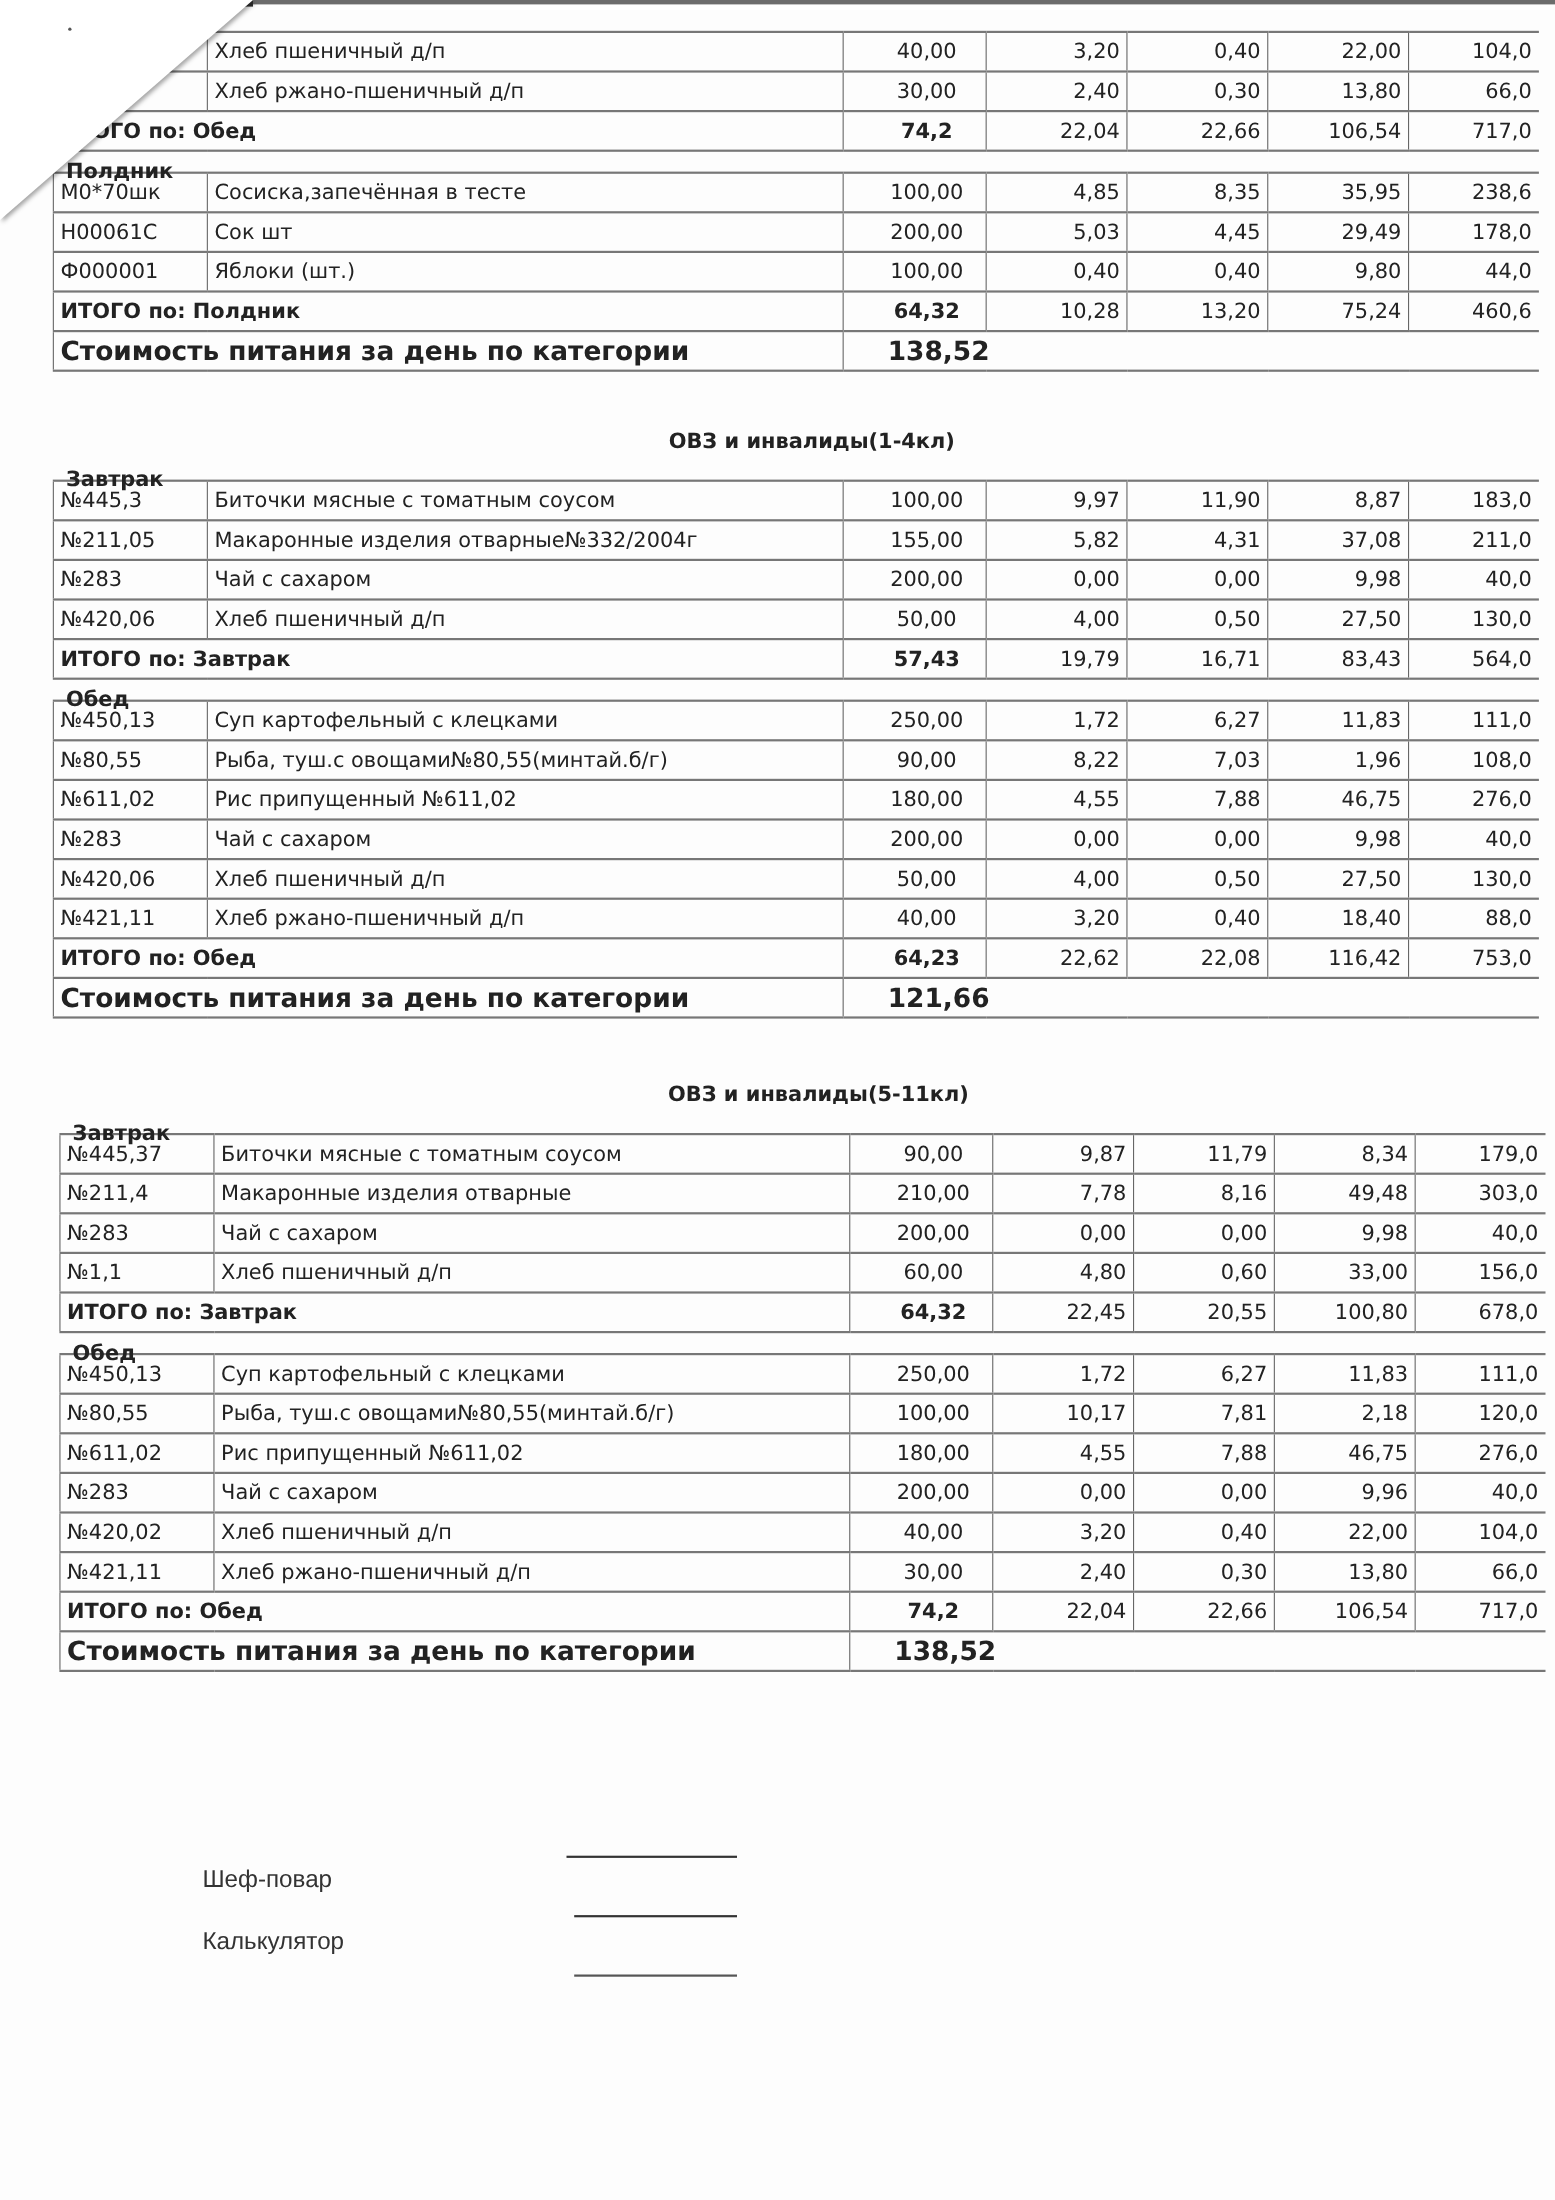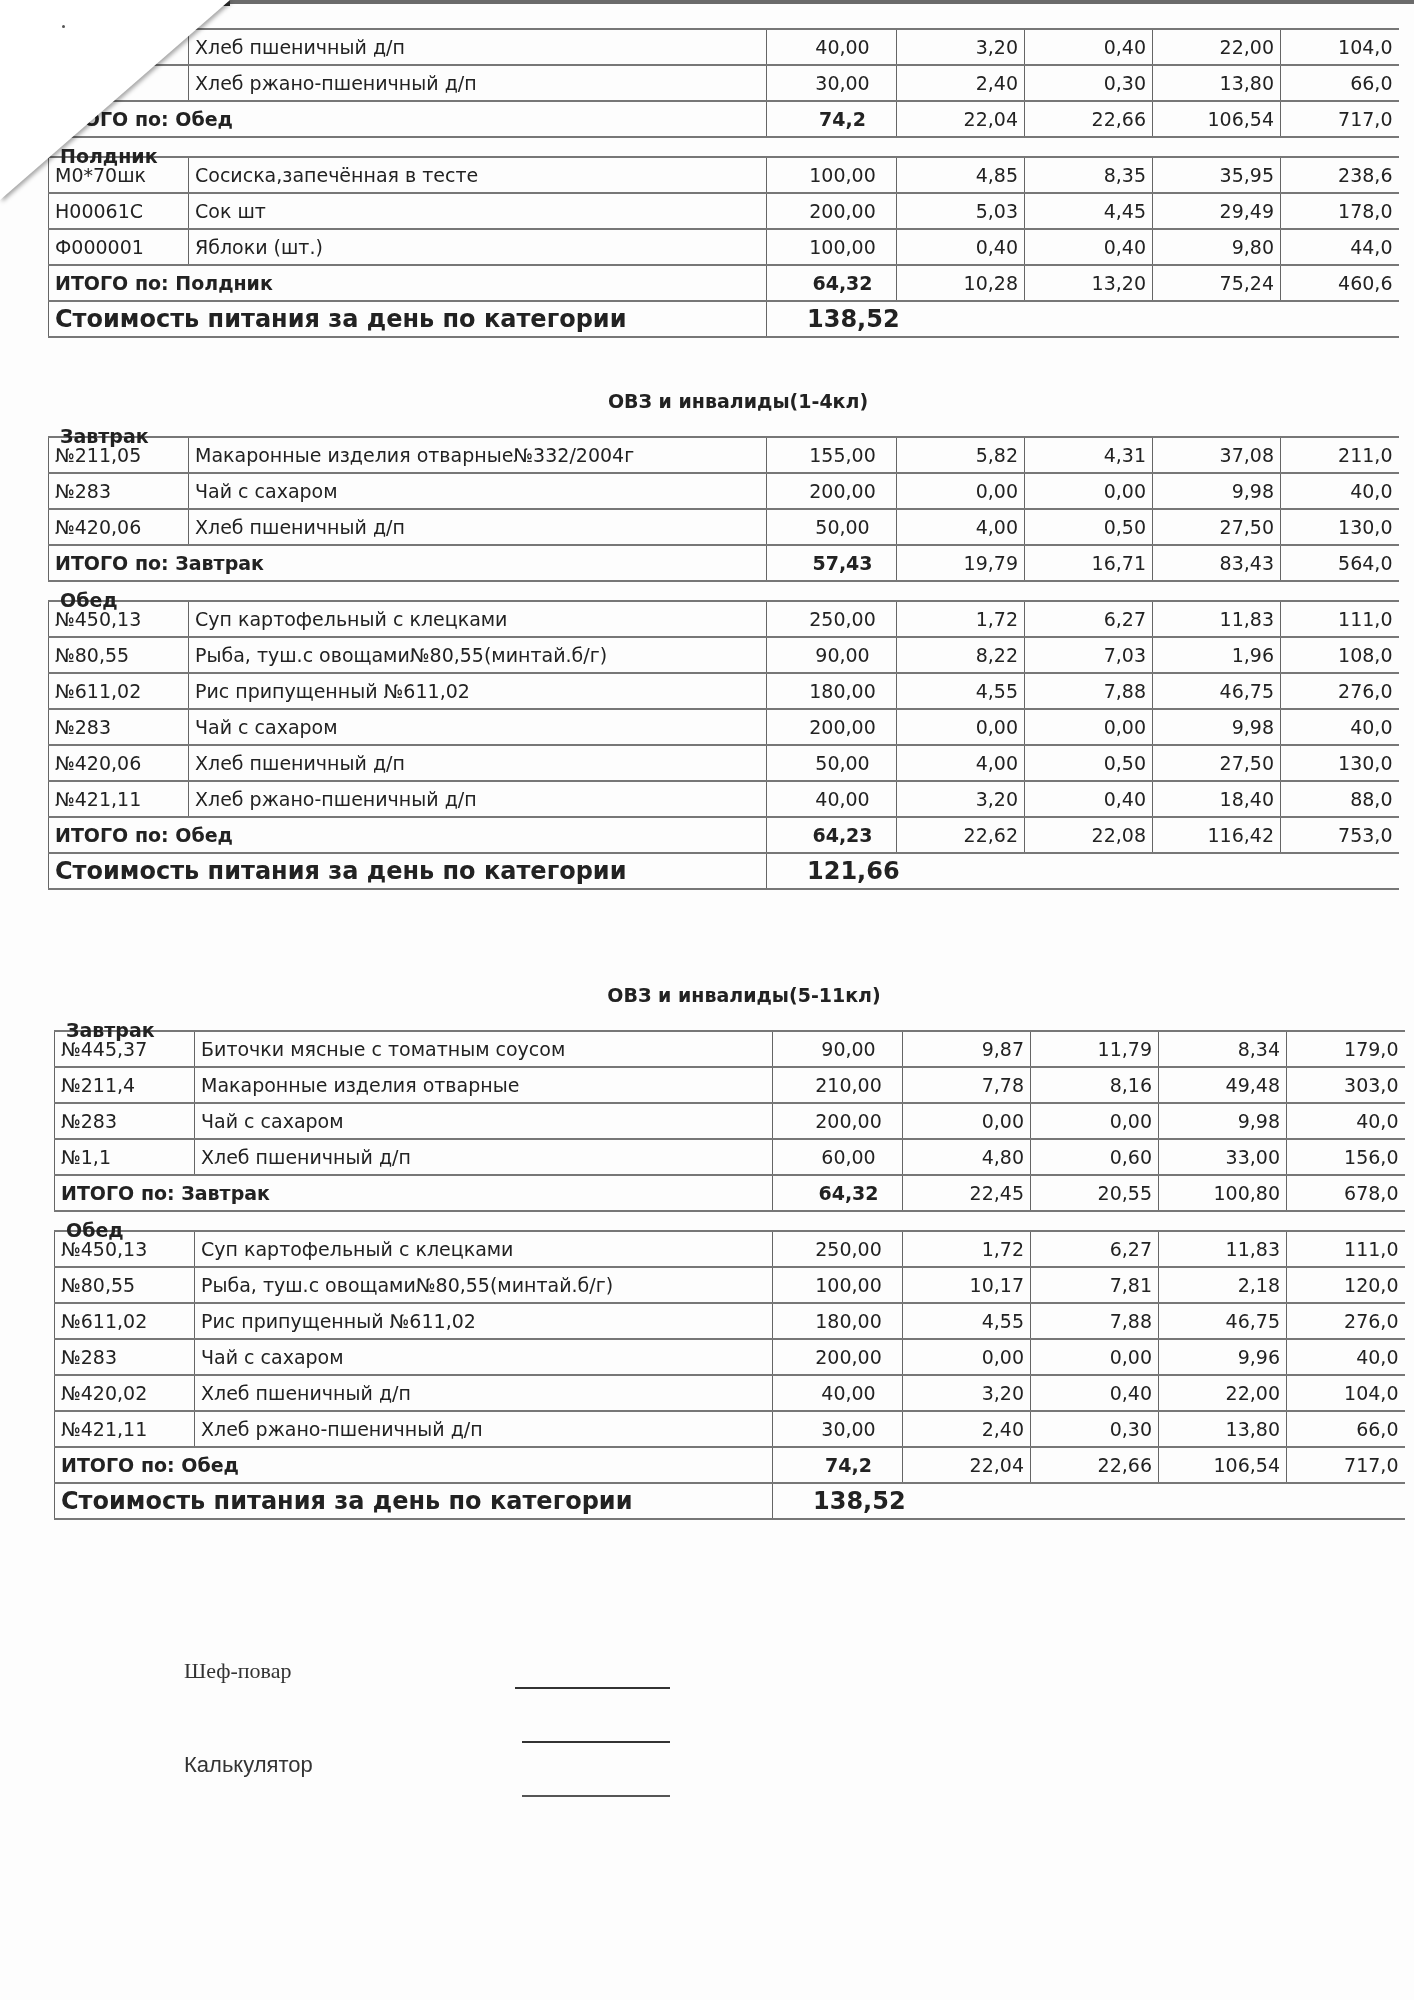--- a/index.html
+++ b/index.html
@@ -147,20 +147,29 @@
     <colgroup>
         <col class="c-code">
         <col class="c-name">
         <col class="c-mass">
         <col class="c-n">
         <col class="c-n">
         <col class="c-n">
         <col class="c-last">
       </colgroup>
     <tbody>
+        <tr>
+      <td>№445,3</td>
+      <td>Биточки мясные с томатным соусом</td>
+      <td class="mass">100,00</td>
+      <td class="num">9,97</td>
+      <td class="num">11,90</td>
+      <td class="num">8,87</td>
+      <td class="num last">183,0</td>
+    </tr>
     <tr>
       <td>№211,05</td>
       <td>Макаронные изделия отварные№332/2004г</td>
       <td class="mass">155,00</td>
       <td class="num">5,82</td>
       <td class="num">4,31</td>
       <td class="num">37,08</td>
       <td class="num last">211,0</td>
     </tr>
     <tr>
@@ -411,16 +420,16 @@
     </tr>
     <tr class="cost-row">
       <td colspan="2">Стоимость питания за день по категории</td>
       <td colspan="5" class="cost-val last">138,52</td>
     </tr>
   </tbody>
     </table>
 </div>
 
 <div class="line" style="left:515px; top:1687px; width:155px;"></div>
-<div class="sign" style="left:184px; top:1658px;font-family:Liberation Serif, serif;">Шеф-повар</div>
+<div class="sign" style="left:184px; top:1695px;">Шеф-повар</div>
 <div class="line" style="left:522px; top:1741px; width:148px;"></div>
 <div class="sign" style="left:184px; top:1752px;">Калькулятор</div>
 <div class="line" style="left:522px; top:1795px; width:148px; background:#555;"></div>
 
 </body></html>

